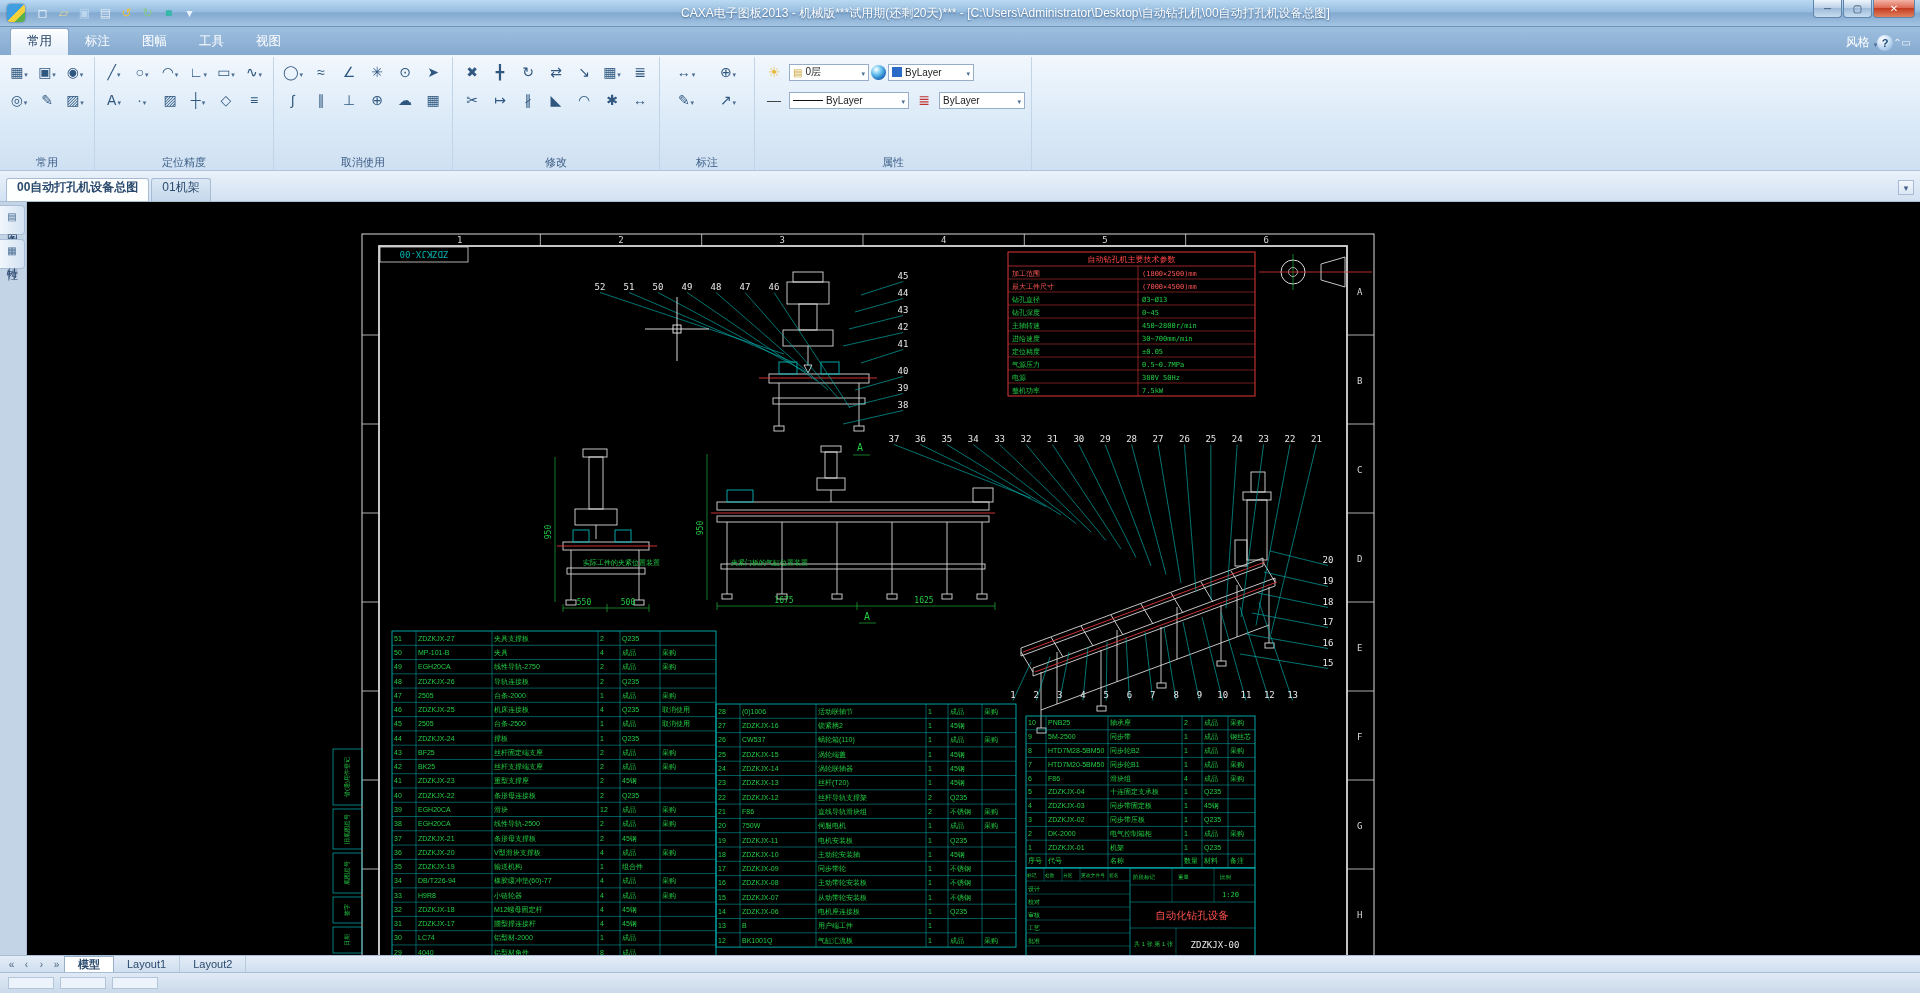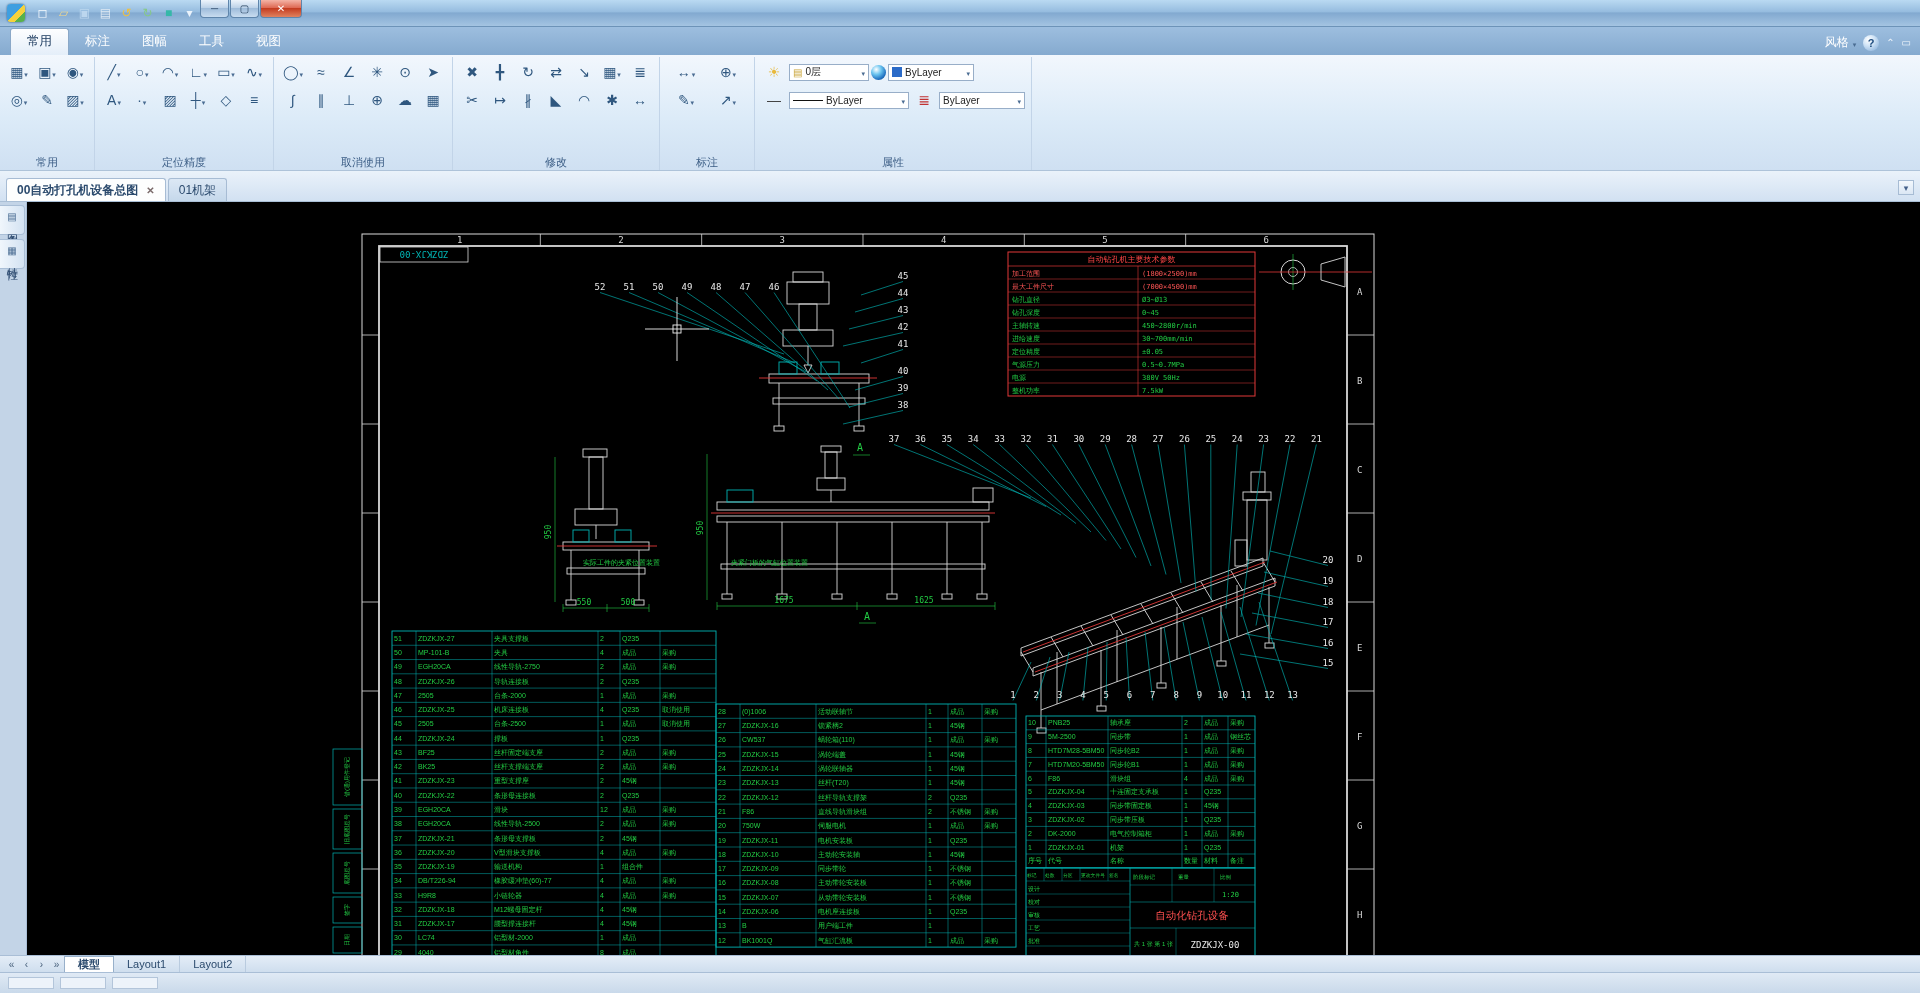--- a/index.html
+++ b/index.html
@@ -14,21 +14,21 @@
   .qa-btn { width:19px; height:19px; display:flex; align-items:center; justify-content:center; font-size:12px; color:#eaf3fc; }
   .title { flex:1; text-align:center; font-size:12px; color:#fff; text-shadow:0 1px 2px #44688e; white-space:nowrap; overflow:hidden; }
   .winbtns { display:flex; margin-right:5px; align-self:flex-start; }
   .wbtn { width:29px; height:18px; margin-left:1px; display:flex; align-items:center; justify-content:center; font-size:10px; color:#27425f; border:1px solid #5f85ab; border-top:none; border-radius:0 0 4px 4px; background:linear-gradient(#eef5fc,#bdd2e8 45%,#9fbcda 50%,#c8dcf0); }
   .wbtn.close { width:42px; color:#fff; background:linear-gradient(#f4b4a6,#de6a54 45%,#c43d21 50%,#e0825f); }
 
   
   .tabrow { height:28px; background:linear-gradient(#9dbedf,#85aacf); display:flex; align-items:flex-end; padding-left:10px; }
   .rtab { padding:4px 16px 5px; font-size:12.5px; color:#fff; border-radius:3px 3px 0 0; }
   .rtab.active { background:linear-gradient(#fdfeff,#e4eef9); color:#1e3c60; border:1px solid #8aa8c8; border-bottom:none; }
-  .tabrow-right { margin-left:auto; display:flex; align-items:center; gap:7px; padding-right:9px; padding-bottom:4px; color:#fff; }
+  .tabrow-right { margin-left:auto; display:flex; align-items:center; padding-right:9px; padding-bottom:4px; color:#fff; }
   .style-btn { font-size:12px; display:flex; align-items:center; gap:3px; }
   .help { width:16px; height:16px; border-radius:8px; background:radial-gradient(circle at 35% 30%,#fff,#cfe3f6 40%,#7fa9d6); color:#1d4b7e; font-weight:bold; font-size:11px; display:flex; align-items:center; justify-content:center; }
   .mini-ico { font-size:10px; color:#f0f6fc; }
 
   
   .ribbon { height:116px; background:linear-gradient(#f2f7fd,#dcebf8 55%,#cfe0f2); border-bottom:1px solid #aec3d9; display:flex; align-items:stretch; padding-top:2px; }
   .rgroup { display:flex; flex-direction:column; padding:2px 6px 0; border-right:1px solid #c2d4e8; }
   .rrows { flex:1; display:flex; flex-direction:column; gap:2px; }
   .rrow { display:flex; align-items:center; gap:2px; }
   .rib-ico { min-width:26px; height:26px; display:flex; align-items:center; justify-content:center; font-size:14px; color:#2f577f; border-radius:2px; }
@@ -37,21 +37,21 @@
   .glabel { height:16px; text-align:center; font-size:11px; color:#3b5d85; padding:1px 2px 0; }
   .rib-select { height:17px; background:#fff; border:1px solid #98aec8; display:flex; align-items:center; font-size:10px; color:#222; padding:0 3px; gap:3px; }
   .rib-select .val { flex:1; overflow:hidden; white-space:nowrap; }
   .selic { font-size:10px; }
   .chip { width:10px; height:10px; display:inline-block; }
   .lineprev { width:30px; height:0; border-top:1.5px solid #111; display:inline-block; }
   .sphere { width:15px; height:15px; border-radius:50%; display:inline-block; background:radial-gradient(circle at 35% 30%,#fff,#6cc5f0 35%,#1f6fc0 70%,#0b3f78); }
 
   
   .doctabs { height:31px; background:linear-gradient(#eaf2fa,#d2e1f2); border-bottom:1px solid #aabfd6; display:flex; align-items:flex-end; padding-left:6px; }
-  .dtab { height:23px; padding:0 10px; display:flex; align-items:center; gap:8px; font-size:12px; color:#2b4a6d; background:linear-gradient(#dce8f5,#c5d8eb); border:1px solid #a7bcd4; border-bottom:none; border-radius:3px 3px 0 0; margin-right:2px; }
+  .dtab { height:23px; padding:0 10px; display:flex; align-items:center; gap:8px; font-size:12px; color:#2b4a6d; background:linear-gradient(#dce8f5,#c5d8eb); border:1px solid #a7bcd4; border-bottom:none; border-radius:3px 3px 0 0; margin-right:2px;flex-direction:column; }
   .dtab.active { background:#fdfefe; font-weight:bold; }
   .dclose { font-size:10px; color:#7a6a6a; }
   .dt-overflow { margin-left:auto; margin-right:6px; margin-bottom:6px; font-size:9px; color:#44618a; width:16px; height:15px; border:1px solid #a7bcd4; background:linear-gradient(#f3f8fd,#dbe7f4); display:flex; align-items:center; justify-content:center; }
 
   
   .main { height:753px; display:flex; }
   .sidebar { width:27px; background:#c3d4e7; border-right:1px solid #a9bed6; display:flex; flex-direction:column; gap:4px; padding-top:3px; }
   .vtab { width:25px; border:1px solid #a9bed6; border-left:none; border-radius:0 4px 4px 0; background:linear-gradient(90deg,#f0f6fc,#d3e2f2); padding:5px 0; display:flex; flex-direction:column; align-items:center; gap:3px; color:#27456b; }
   .vtab .vicon { font-size:10px; color:#4a6c92; }
   .vtab .vlabel { writing-mode:vertical-rl; font-size:11px; letter-spacing:2px; }
@@ -78,20 +78,21 @@
     <div class="qa" id="qa">
         <span class="qa-btn" style="color: rgb(244, 249, 253);">◻</span>
         <span class="qa-btn" style="color: rgb(245, 217, 138);">▱</span>
         <span class="qa-btn" style="color: rgb(188, 214, 238);">▣</span>
         <span class="qa-btn" style="color: rgb(223, 233, 243);">▤</span>
         <span class="qa-btn" style="color: rgb(240, 192, 64);">↺</span>
         <span class="qa-btn" style="color: rgb(134, 201, 134);">↻</span>
         <span class="qa-btn" style="color: rgb(53, 184, 168);">■</span>
         <span class="qa-btn" style="color: rgb(234, 243, 252);">▾</span>
       </div>
+    <div class="title">CAXA电子图板2013 - 机械版***试用期(还剩20天)*** - [C:\Users\Administrator\Desktop\自动钻孔机\00自动打孔机设备总图]</div>
     <div class="winbtns" id="winbtns">
         <div class="wbtn">─</div>
         <div class="wbtn">▢</div>
         <div class="wbtn close">✕</div>
       </div>
   </div>
 
   <div class="tabrow">
     <div id="ribbon-tabs" style="display:flex;align-items:flex-end;">
         <div class="rtab active">常用</div>

